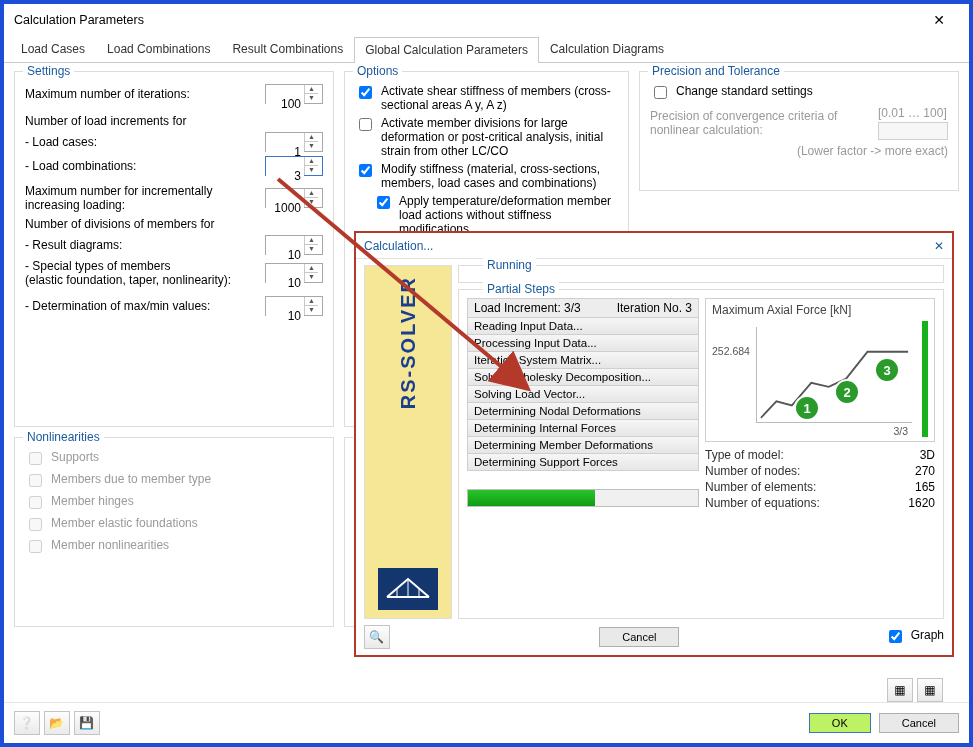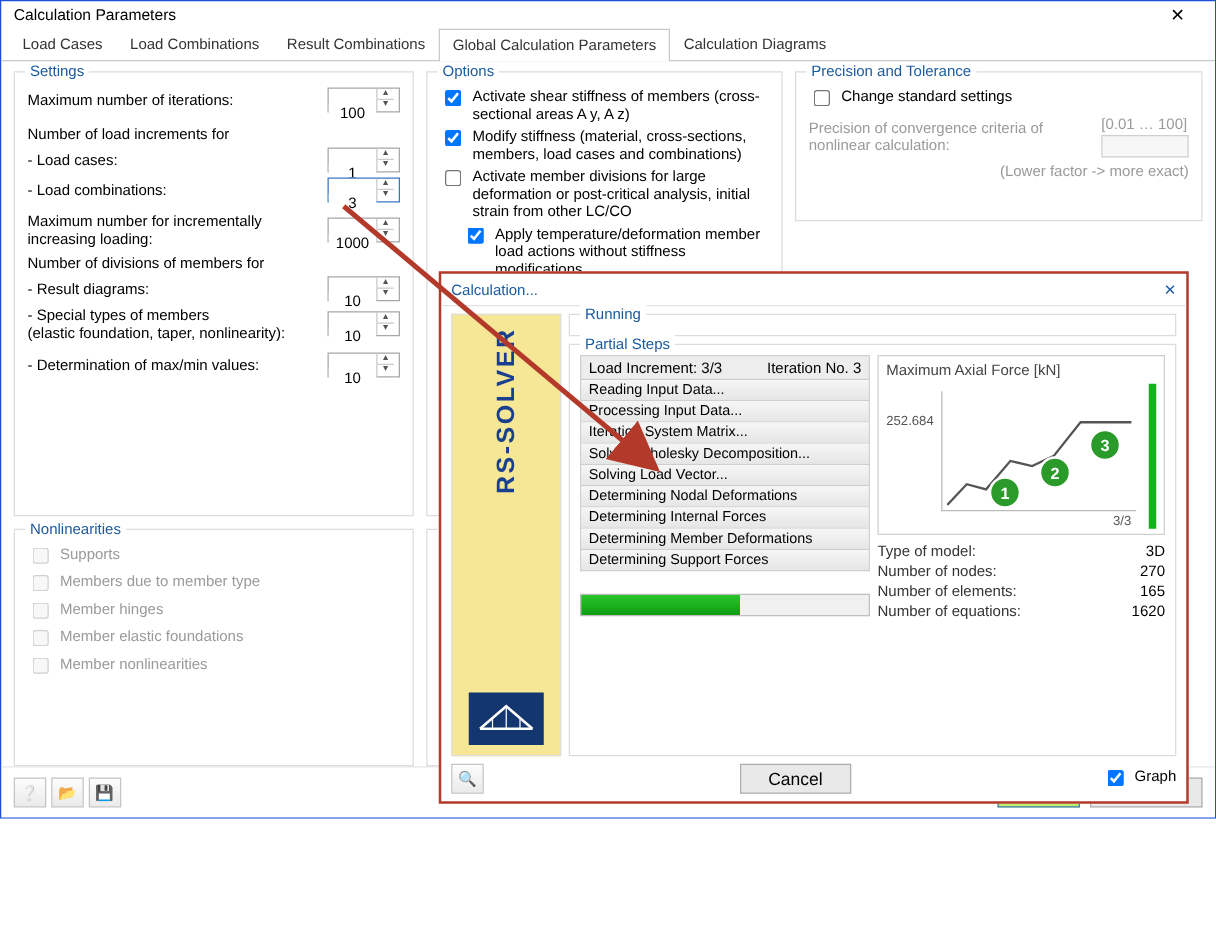--- a/index.html
+++ b/index.html
@@ -1,59 +1,59 @@
 <!DOCTYPE html>
 <html><head>
 <meta charset="utf-8">
 <style>
   * { box-sizing: border-box; font-family: "Segoe UI", Tahoma, sans-serif; font-size: 12px; }
   body { margin: 0; background: #fff; }
-  .window { width: 973px; height: 655px; margin: 0; border: 1px solid #1d4ed8; display: flex; flex-direction: column; }
+  .window { width: 973px; height: 747px; margin: 0; border: 4px solid #1d4ed8; display: flex; flex-direction: column; }
   .titlebar { display: flex; align-items: center; height: 32px; padding: 0 10px; }
   .title-text { flex: 1; color: #000; font-size: 12.5px; }
   .close-x { width: 40px; text-align: center; font-size: 14px; cursor: pointer; }
   .tabstrip { display: flex; border-bottom: 1px solid #c9c9c9; padding: 0 6px; }
   .tab { padding: 5px 10px 6px; border: 1px solid transparent; border-bottom: none; color: #333; cursor: pointer; }
   .tab.active { border-color: #c9c9c9; background: #fff; position: relative; top: 1px; }
   .body { flex: 1; display: flex; gap: 10px; padding: 8px 10px 0; position: relative; }
   .col { display: flex; flex-direction: column; gap: 10px; }
   .col.left { width: 320px; }
   .col.mid { width: 285px; }
   .col.right { flex: 1; }
   .group { border: 1px solid #dcdcdc; padding: 8px 10px 10px; position: relative; }
   .group-title { position: absolute; top: -8px; left: 8px; background: #fff; padding: 0 4px; color: #1a5a9e; }
   .row { display: flex; align-items: center; gap: 6px; margin: 4px 0; }
   .label { flex: 1; color: #000000; }
   .numbox { display: flex; align-items: center; border: 1px solid #a7a7a7; height: 20px; width: 58px; background: #fff; }
-  .numbox input { border: none; width: 38px; text-align: center; padding: 0 3px; outline: none; font-size: 12px; margin-top: 20px; }
+  .numbox input { border: none; width: 38px; text-align: right; padding: 0 3px; outline: none; font-size: 12px; margin-top: 20px; }
   .spin { display: flex; flex-direction: column; width: 14px; border-left: 1px solid #c9c9c9; }
   .spin div { height: 9px; font-size: 7px; text-align: center; line-height: 8px; color: #555; cursor: pointer; }
   .spin div:first-child { border-bottom: 1px solid #c9c9c9; }
   .chk { display: flex; align-items: flex-start; gap: 6px; margin: 4px 0; }
   .chk input { margin-top: 2px; }
   .chk.disabled { color: #9a9a9a; }
   .sub { margin-left: 18px; }
   .footer { display: flex; align-items: center; padding: 8px 10px; border-top: 1px solid #e6e6e6; }
   .footer .spacer { flex: 1; }
-  .btn { border: 1px solid #aeaeae; background: #e9e9e9; padding: 3px 22px; cursor: pointer; font-size: 14px; }
+  .btn { border: 1px solid #aeaeae; background: #e9e9e9; padding: 3px 22px; cursor: pointer; font-size: 11px; }
   .btn.primary { border-color: #3a75c4; background: #bef264; }
   .iconbtn { width: 26px; height: 24px; border: 1px solid #c4c4c4; background: linear-gradient(#fdfdfd,#eaeaea); display: flex; align-items: center; justify-content: center; margin-right: 4px; cursor: pointer; }
   .toolrow { display: flex; justify-content: flex-end; padding: 4px 12px 0 0; }
 
   
   .overlay { position: absolute; left: 350px; top: 168px; width: 600px; height: 426px; border: 2px solid #b33a2a; background: #fff; display: flex; flex-direction: column; }
   .dlg-title { display: flex; align-items: center; height: 26px; padding: 0 8px; color: #1a5a9e; border-bottom: 1px solid #e2e2e2; }
   .dlg-title span:first-child { flex: 1; }
   .dlg-body { flex: 1; display: flex; padding: 6px 8px 0; gap: 6px; }
   .solver-img { width: 88px; background: #f6e796; border: 1px solid #ddd; display: flex; flex-direction: column; justify-content: space-between; align-items: center; position: relative; overflow: hidden; }
   .solver-txt { writing-mode: vertical-rl; transform: rotate(180deg); font-weight: bold; color: #1a3f8f; font-size: 20px; letter-spacing: 2px; margin-top: 10px; }
   .solver-block { width: 60px; height: 42px; background: #13366e; margin-bottom: 8px; display:flex; align-items:center; justify-content:center; }
   .dlg-right { flex: 1; display: flex; flex-direction: column; gap: 6px; }
   .panel { border: 1px solid #dcdcdc; padding: 8px 8px 8px; position: relative; }
-  .panel-title { position: absolute; top: -8px; left: 8px; background: #fff; padding: 0 4px; color: #1a5a9e; }
+  .panel-title { position: absolute; top: -8px; left: 24px; background: #fff; padding: 0 4px; color: #1a5a9e; }
   .runrow { background: linear-gradient(#f6f6f6,#e7e7e7); border: 1px solid #cfcfcf; padding: 2px 6px; margin: 2px 0; font-size: 11.5px; color: #333; }
   .two { display: flex; gap: 6px; }
   .two > div:first-child { flex: 1.1; }
   .two > div:last-child { width: 230px; }
   .incrhdr { display: flex; background: #ededed; border: 1px solid #cfcfcf; padding: 2px 6px; font-size: 11.5px; }
   .incrhdr span:first-child { flex: 1; }
   .step { background: linear-gradient(#f6f6f6,#e6e6e6); border: 1px solid #cfcfcf; border-top: none; padding: 2px 6px; font-size: 11.5px; }
   .axialbox { border: 1px solid #cfcfcf; padding: 4px 6px; font-size: 11px; color: #444; }
   .plot { position: relative; height: 116px; border-right: 6px solid #16b11b; margin-top: 4px; background: #fff; }
   .plot .axes { position:absolute; left:44px; top:6px; right:10px; bottom:14px; border-left:1px solid #bbb; border-bottom:1px solid #bbb; }
@@ -203,26 +203,26 @@
     </div>
 
     <div class="col mid">
       <div class="group" style="height:356px">
         <span class="group-title">Options</span>
         <div class="chk">
             <input type="checkbox" checked="" style="">
             <span>Activate shear stiffness of members (cross-sectional areas A y, A z)</span>
           </div>
         <div class="chk">
+            <input type="checkbox" style="">
+            <span>Activate member divisions for large deformation or post-critical analysis, initial strain from other LC/CO</span>
+          </div>
+        <div class="chk">
             <input type="checkbox" checked="" style="">
             <span>Modify stiffness (material, cross-sections, members, load cases and combinations)</span>
-          </div>
-        <div class="chk">
-            <input type="checkbox" style="">
-            <span>Activate member divisions for large deformation or post-critical analysis, initial strain from other LC/CO</span>
           </div>
         <div class="chk sub">
             <input type="checkbox" checked="" style="">
             <span>Apply temperature/deformation member load actions without stiffness modifications</span>
           </div>
       </div>
       <div class="group" style="height:190px">
         <span class="group-title">R</span>
       </div>
     </div>

